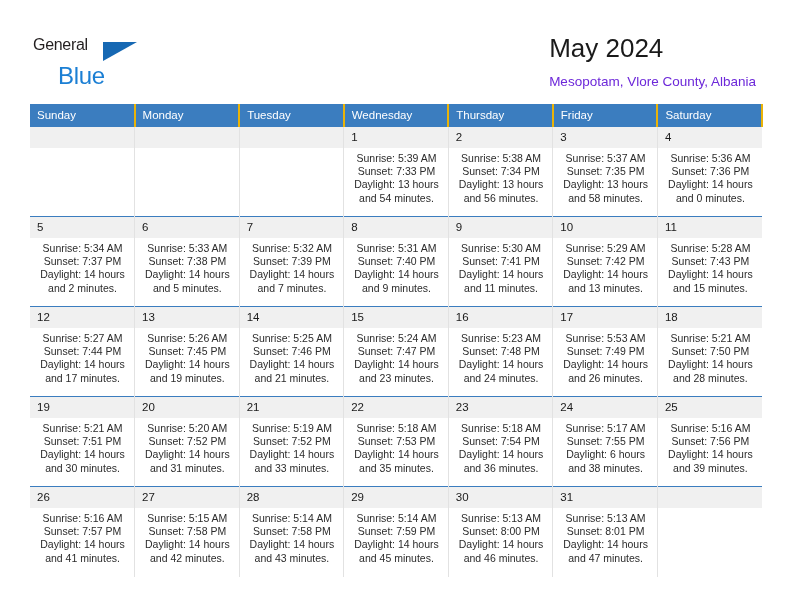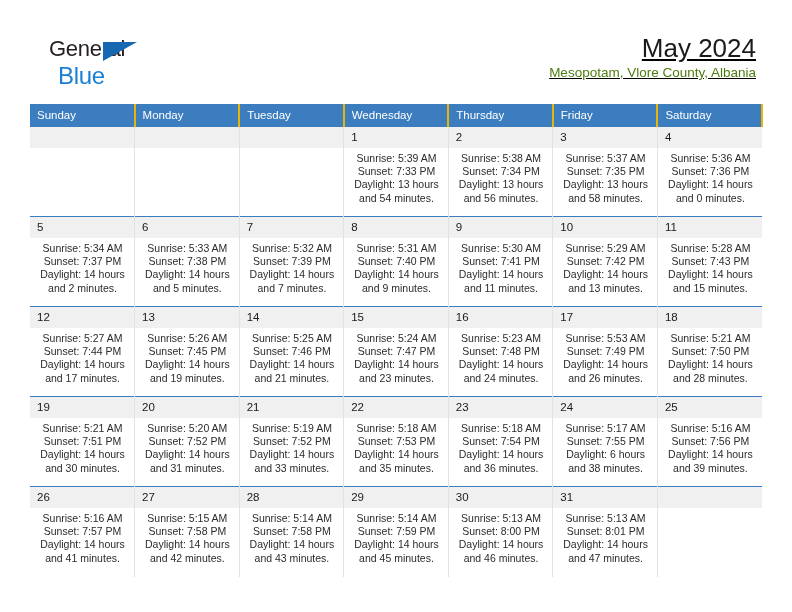--- a/index.html
+++ b/index.html
@@ -31,23 +31,23 @@
   }
   .logo {
     position: absolute;
     left: 33px;
     top: 36px;
     width: 120px;
     height: 48px;
   }
   .logo-general {
     position: absolute;
-    left: 16px;
+    left: 0;
     top: 0;
-    font-size: 22px;
+    font-size: 16px;
     letter-spacing: -0.3px;
     color: #231f20;
     font-family: "Liberation Sans", sans-serif;
   }
   .logo-blue {
     position: absolute;
     left: 25px;
     top: 26px;
     font-size: 24px;
     letter-spacing: -0.3px;
@@ -61,34 +61,32 @@
     width: 0;
     height: 0;
     border-left: 34px solid #1668b3;
     border-bottom: 19px solid transparent;
   }
 
   .title-block {
     position: absolute;
     right: 36px;
     top: 32px;
-    text-align: right;
-    text-decoration: underline;
   }
   .month-title {
     font-size: 26px;
     color: #1a1a1a;
     line-height: 32px;
     font-weight: normal;
     white-space: nowrap;
   }
   .location-title {
-    margin-top: 0;
+    margin-top: 9px;
     font-size: 13.5px;
-    color: #4d7c0f;
+    color: #6d28d9;
     line-height: 18px;
     white-space: nowrap;
   }
 
   
   .calendar {
     position: absolute;
     left: 30px;
     top: 104px;
     width: 732px;

